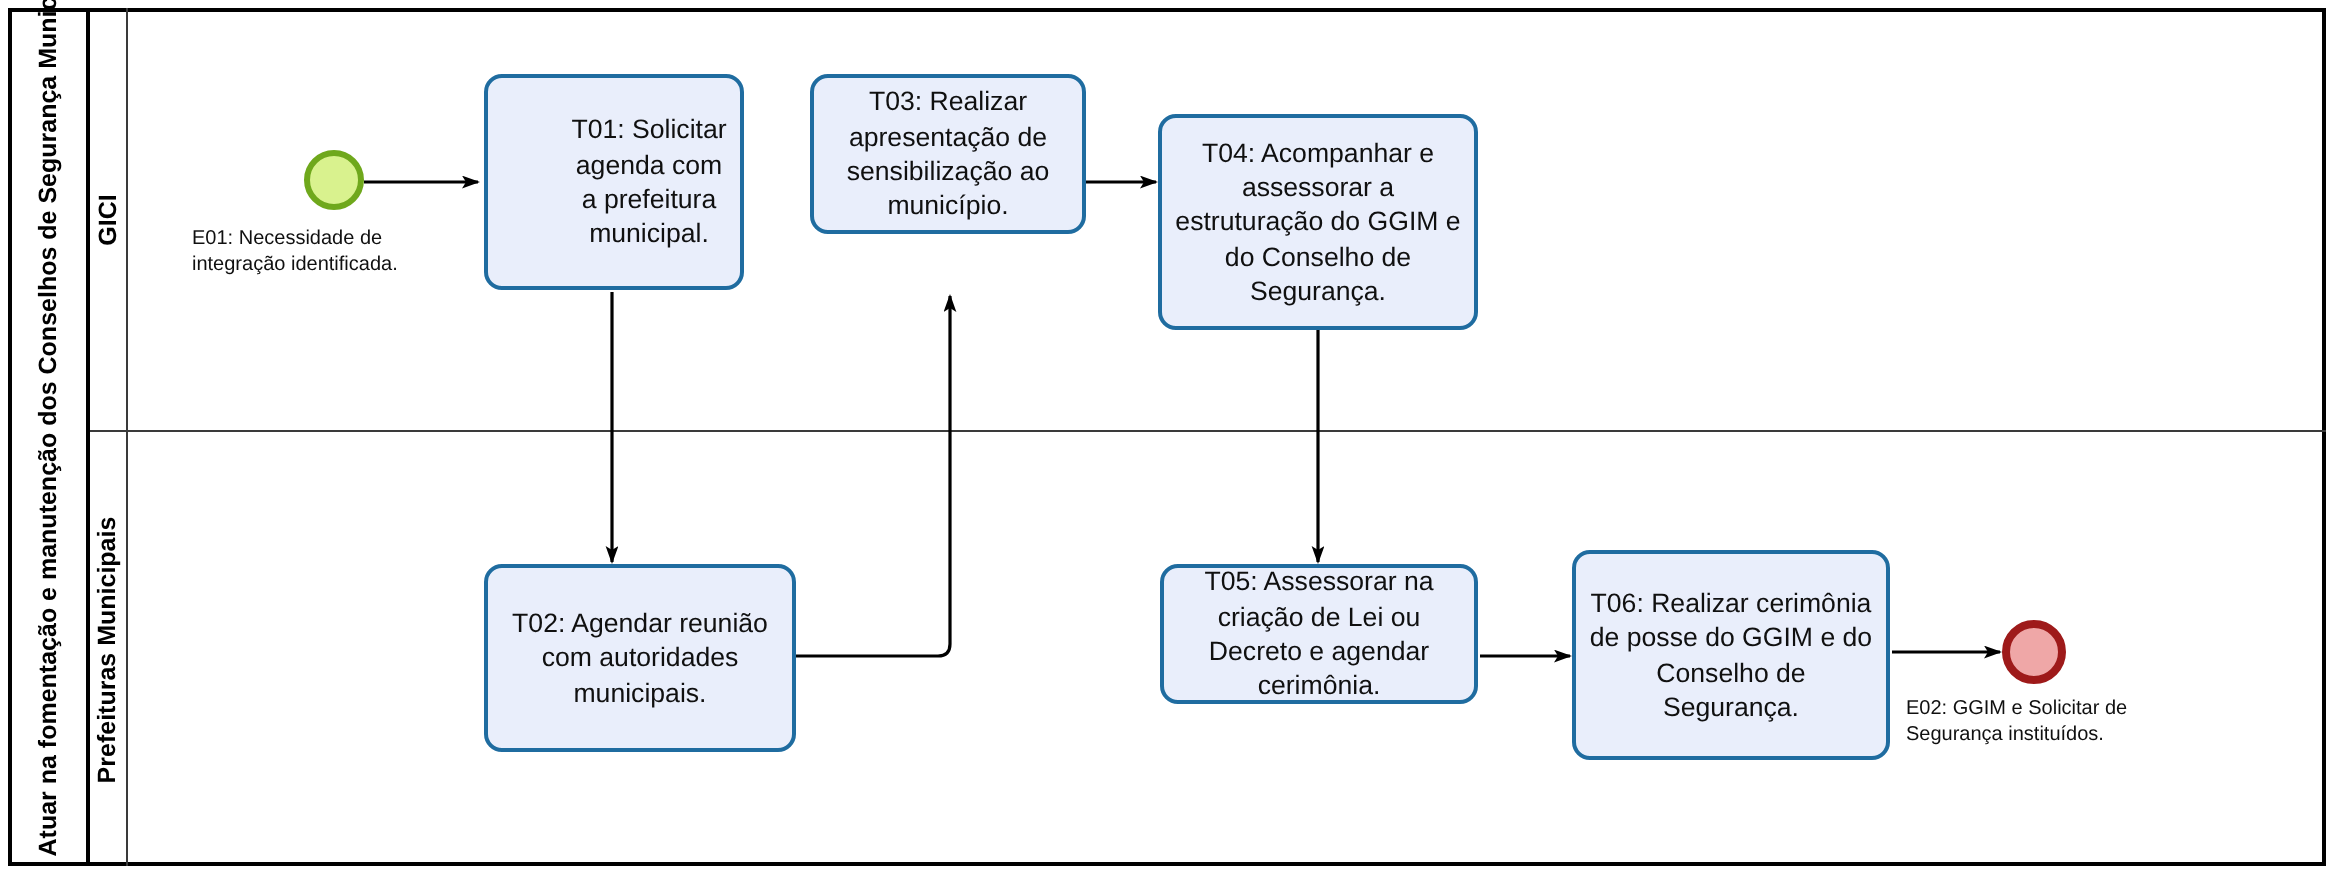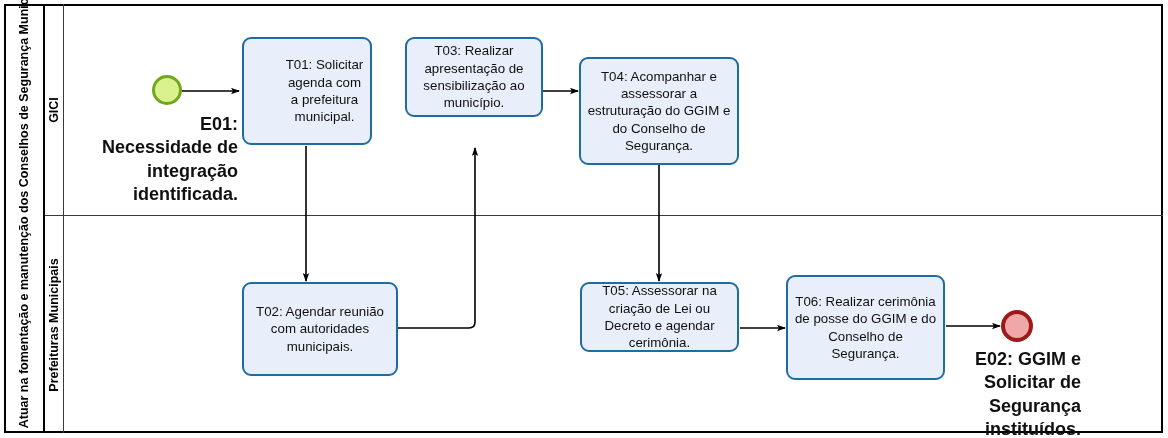--- a/index.html
+++ b/index.html
@@ -118,25 +118,24 @@
     border: 3px solid #6fa81c;
   }
   .event-end {
     width: 32px;
     height: 32px;
     background: #efa7a7;
     border: 4px solid #9e1a1a;
   }
   .event-label {
     position: absolute;
-    text-align: right;
-    font-size: 18px;
+    text-align: left;
+    font-size: 10px;
     color: #101010;
     line-height: 1.30;
-    font-weight: bold;
   }
 
   
   .flows {
     position: absolute;
     left: 0;
     top: 0;
     width: 1168px;
     height: 438px;
     pointer-events: none;

